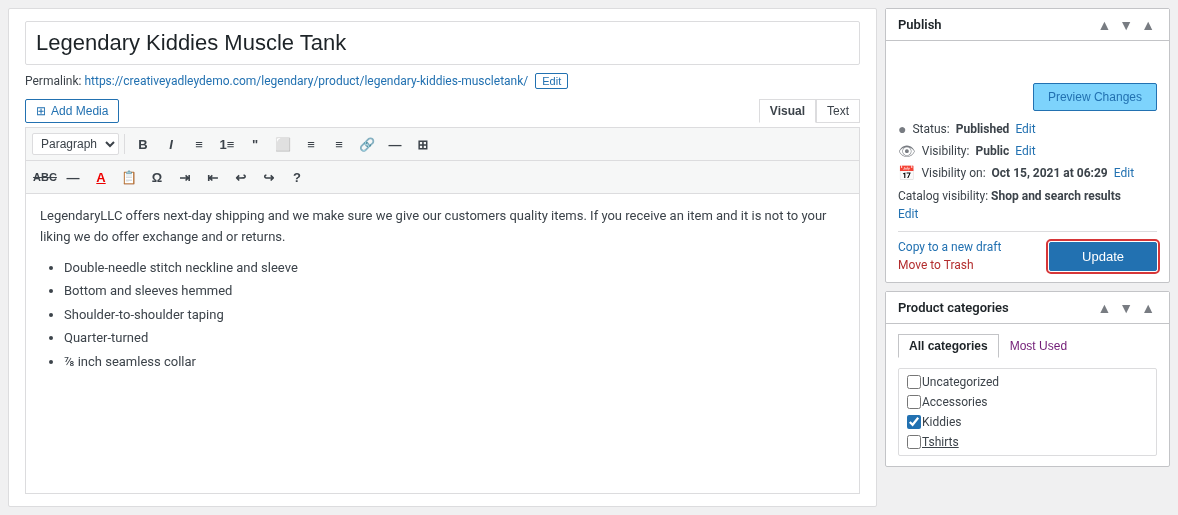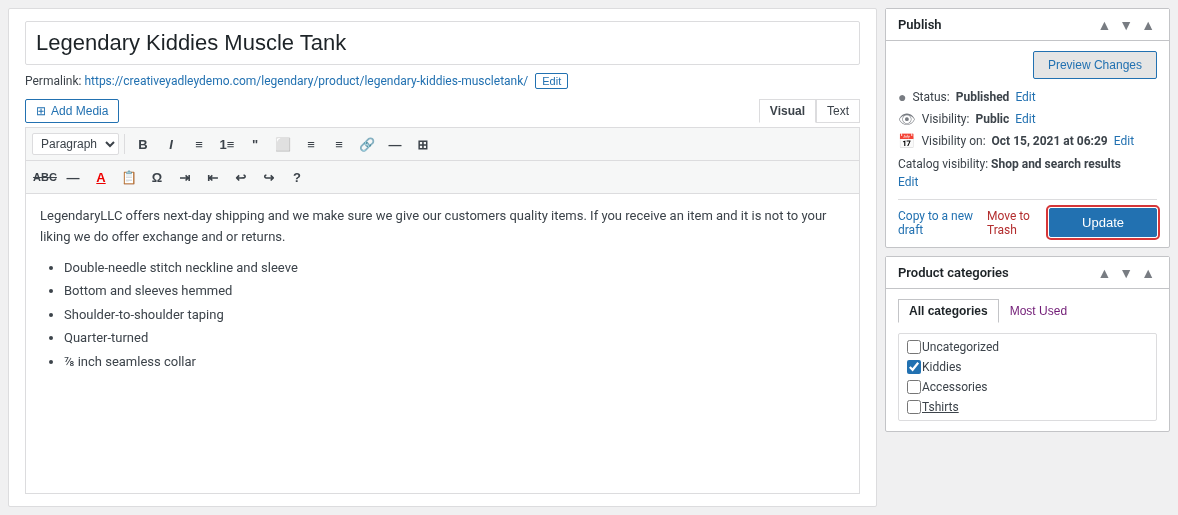--- a/index.html
+++ b/index.html
@@ -206,26 +206,27 @@
     .metabox-body {
       padding: 10px 12px;
     }
 
     
     .preview-btn {
       display: block;
       margin-left: auto;
       padding: 6px 14px;
       border: 1px solid #2271b1;
-      background: #e5e5e5;
+      background: #7dd3fc;
       color: #2271b1;
       border-radius: 2px;
       cursor: pointer;
       font-size: 12px;
       margin-bottom: 10px;
+      margin-top: 32px;
     }
     .publish-row {
       display: flex;
       align-items: center;
       gap: 6px;
       margin-bottom: 6px;
       font-size: 12px;
     }
     .publish-row .icon-char {
       font-size: 14px;
@@ -245,21 +246,21 @@
     .publish-actions {
       display: flex;
       align-items: center;
       justify-content: space-between;
       margin-top: 8px;
       padding-top: 8px;
       border-top: 1px solid #dcdcde;
     }
     .publish-links {
       display: flex;
-      flex-direction: row;
+      flex-direction: column;
       gap: 4px;
     }
     .pub-link {
       color: #2271b1;
       text-decoration: none;
       font-size: 12px;
       cursor: pointer;
     }
     .trash-link {
       color: #b32d2e;
@@ -461,26 +462,26 @@
       <div class="cat-tabs">
         <button class="cat-tab active">All categories</button>
         <button class="cat-tab">Most Used</button>
       </div>
       <div class="cat-list">
           <div class="cat-item">
             <input type="checkbox" class="cat-checkbox" style="">
             <label>Uncategorized</label>
           </div>
           <div class="cat-item">
+            <input type="checkbox" class="cat-checkbox" style="">
+            <label>Accessories</label>
+          </div>
+          <div class="cat-item">
             <input type="checkbox" class="cat-checkbox" checked="" style="">
             <label>Kiddies</label>
-          </div>
-          <div class="cat-item">
-            <input type="checkbox" class="cat-checkbox" style="">
-            <label>Accessories</label>
           </div>
           <div class="cat-item">
             <input type="checkbox" class="cat-checkbox" style="">
             <label>Tshirts</label>
           </div>
         </div>
     </div>
   </div>
 
 </div>

